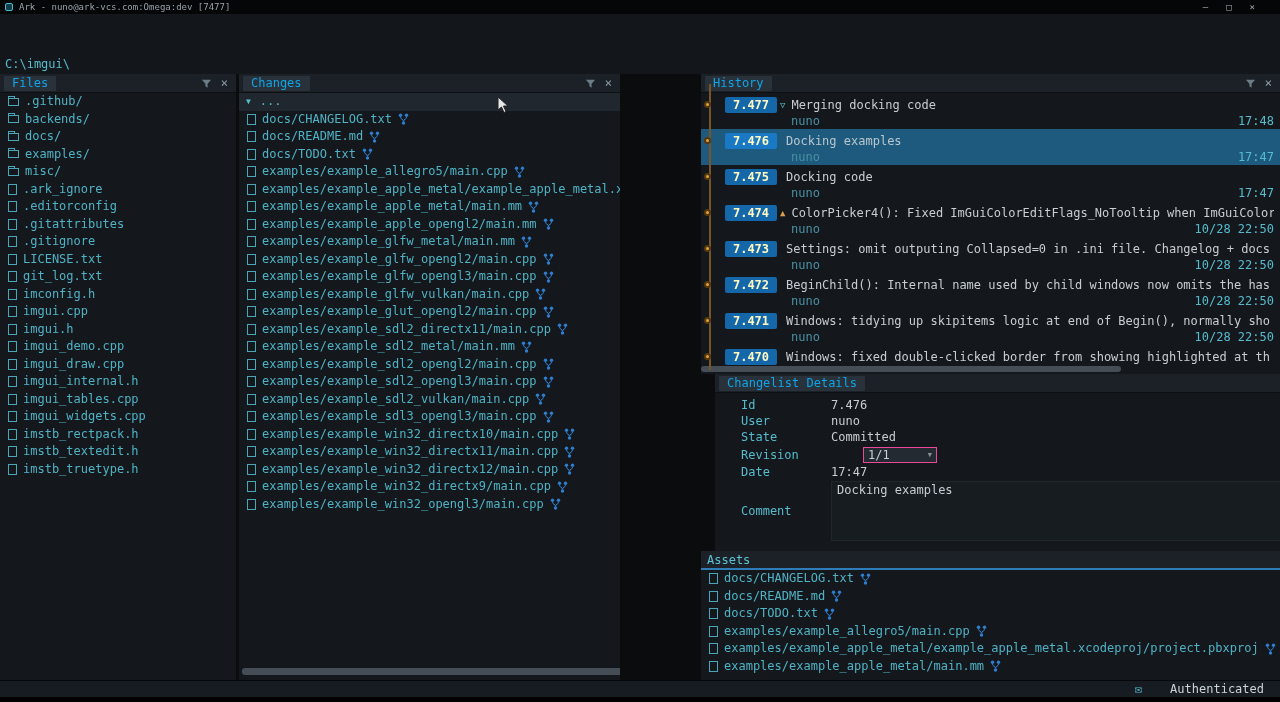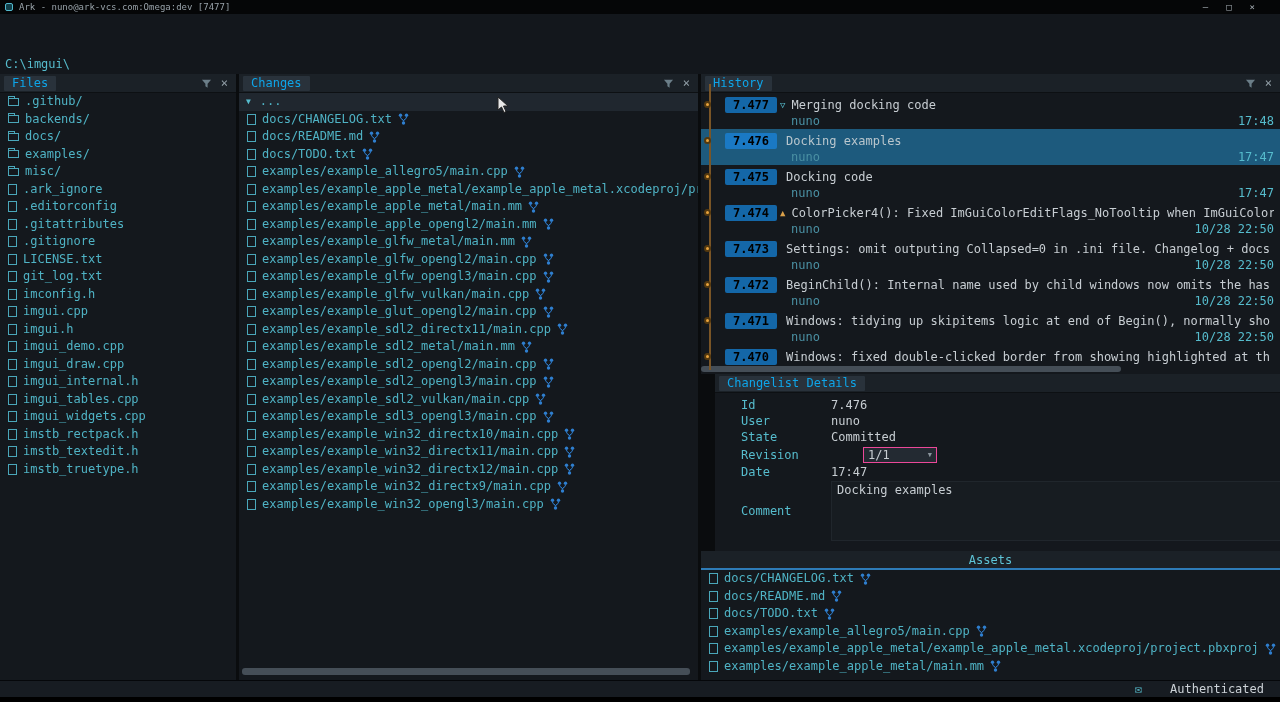--- a/index.html
+++ b/index.html
@@ -15,21 +15,21 @@
 
   
   #topbars{position:absolute;left:0;top:14px;width:100%;height:60px;background:#13171c;}
   #menubar{position:absolute;top:2px;left:0;display:flex;gap:22px;padding:0 9px;height:16px;align-items:center;color:#56bccd;}
   #toolbar{position:absolute;top:20px;left:0;display:flex;gap:26px;padding:0 9px;height:18px;align-items:center;color:#56bccd;}
   #pathbar{position:absolute;top:42px;left:0;padding:0 5px;height:16px;line-height:16px;color:#56bccd;}
 
   
   .panel{position:absolute;background:#14181d;overflow:hidden;}
   #files-panel{left:0;top:74px;width:236px;height:606px;}
-  #changes-panel{left:239px;top:74px;width:459px;height:606px;}
+  #changes-panel{left:239px;top:74px;width:381px;height:606px;}
   #history-panel{left:701px;top:74px;width:579px;height:300px;}
   #details-panel{left:715px;top:374px;width:667px;height:177px;}
   #assets-panel{left:701px;top:551px;width:579px;height:129px;}
 
   .panel-header{height:19px;background:#1b2127;display:flex;align-items:center;padding:0 4px;border-bottom:1px solid #0d1013;}
   .panel-title{background:#29323b;padding:0 8px;line-height:15px;color:#0ea5e9;border-radius:1px;}
   .hdr-icons{margin-left:auto;display:flex;align-items:center;gap:9px;padding-right:4px;}
   .funnel{width:11px;height:11px;fill:#6b7e88;}
   .hdr-close{color:#93a0a8;font-size:12px;line-height:11px;}
 
@@ -47,21 +47,21 @@
   #changes-root .tri{font-size:8px;color:#56bccd;margin-right:9px;vertical-align:middle;}
   #changes-hscroll{position:absolute;bottom:5px;left:3px;width:448px;height:7px;background:#454e57;border-radius:3px;}
 
   
   #history-rows{position:relative;height:275px;overflow:hidden;}
   #timeline{position:absolute;left:8px;top:10px;bottom:4px;width:2px;background:#7a5526;z-index:1;pointer-events:none;}
   .hrow{position:relative;height:36px;padding:3px 6px 0 24px;}
   .hrow.selected{background:#1d5a7d;}
   .dot{position:absolute;left:3px;top:8px;width:7px;height:7px;border-radius:50%;background:#e8a33d;border:2px solid #54390f;z-index:5;}
   .hline1{display:flex;align-items:center;white-space:nowrap;overflow:hidden;height:17px;}
-  .badge{background:#1467a8;color:#000000;font-weight:bold;padding:0 5px;min-width:52px;text-align:center;border-radius:2px;line-height:16px;flex:0 0 auto;}
+  .badge{background:#1467a8;color:#fef9c3;font-weight:bold;padding:0 5px;min-width:52px;text-align:center;border-radius:2px;line-height:16px;flex:0 0 auto;}
   .hrow.selected .badge{background:#1a79c4;}
   .marker{color:#56bccd;font-size:9px;margin-left:3px;flex:0 0 auto;}
   .hrow.amber .marker{color:#d9a04a;}
   .hcomment{margin-left:6px;color:#c7cdd2;overflow:hidden;}
   .hrow.selected .hcomment{color:#b9c6cd;}
   .hline2{display:flex;justify-content:space-between;padding-left:66px;height:15px;align-items:center;}
   .huser{color:#4a90a3;}
   .htime{color:#56bccd;}
   #history-hscroll{position:absolute;bottom:2px;left:0;width:420px;height:6px;background:#454e57;border-radius:3px;}
 
@@ -73,21 +73,21 @@
   .dbranch{margin-left:auto;color:#56bccd;padding-right:2px;}
   .drow.rev{height:19px;}
   .combo{display:flex;align-items:center;justify-content:space-between;width:74px;height:16px;
          background:#232a32;border:1px solid #ec4899;padding:0 4px;color:#c7cdd2;margin-left:32px;}
   .combo-arrow{font-size:7px;color:#8a949c;}
   .drow.comment-row{align-items:center;margin-top:1px;}
   .comment-box{flex:1;height:60px;background:#171c21;border:1px solid #20262c;padding:0 5px;color:#c7cdd2;line-height:16px;}
 
   
   #assets-header{height:19px;background:#1b2127;display:flex;align-items:center;padding:0 6px;
-                 border-bottom:2px solid #2e7cb8;color:#5dc3d6;justify-content:center;}
+                 border-bottom:2px solid #2e7cb8;color:#5dc3d6;}
 
   
   #statusbar{position:absolute;left:0;top:680px;width:100%;height:17px;background:#171c22;border-top:1px solid #05070a;
              display:flex;align-items:center;justify-content:flex-end;gap:28px;padding-right:16px;}
   #statusbar .envelope{color:#56bccd;font-size:12px;}
   .status-text{color:#ccd2d7;}
   #bottom-strip{position:absolute;left:0;top:697px;width:100%;height:5px;background:#000;}
 
   
   #cursor{position:absolute;left:497px;top:96px;z-index:50;pointer-events:none;}

